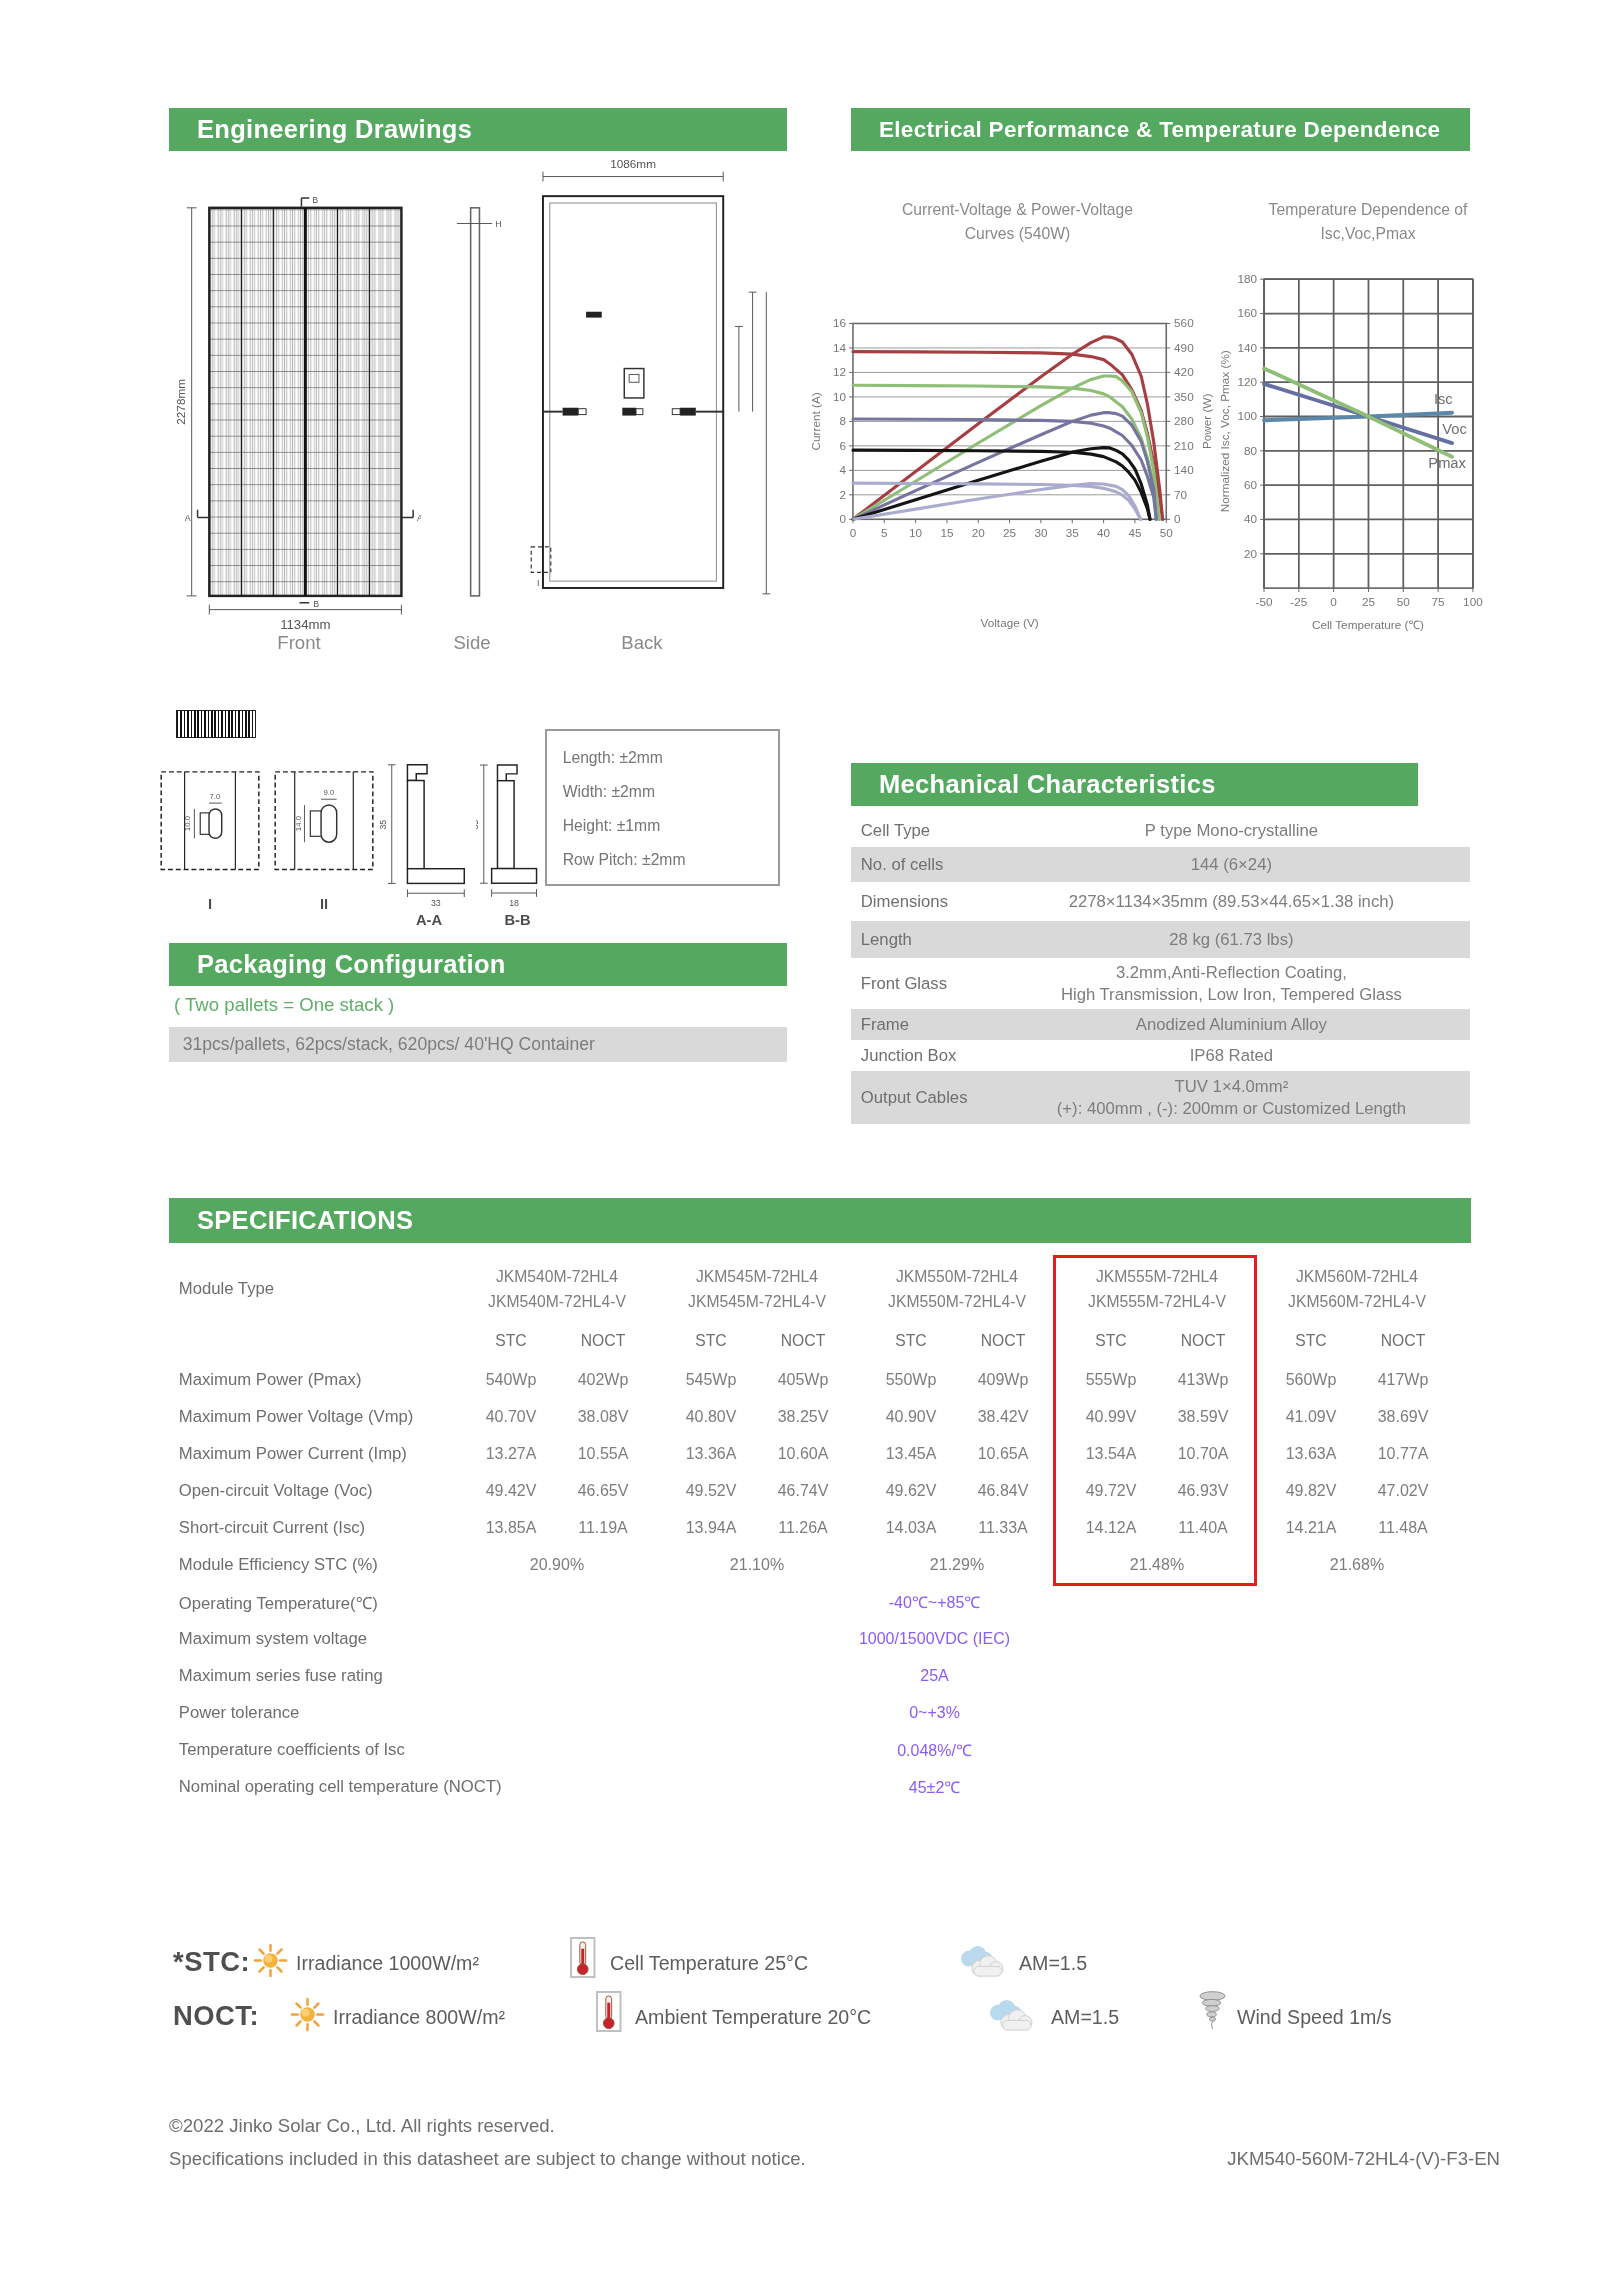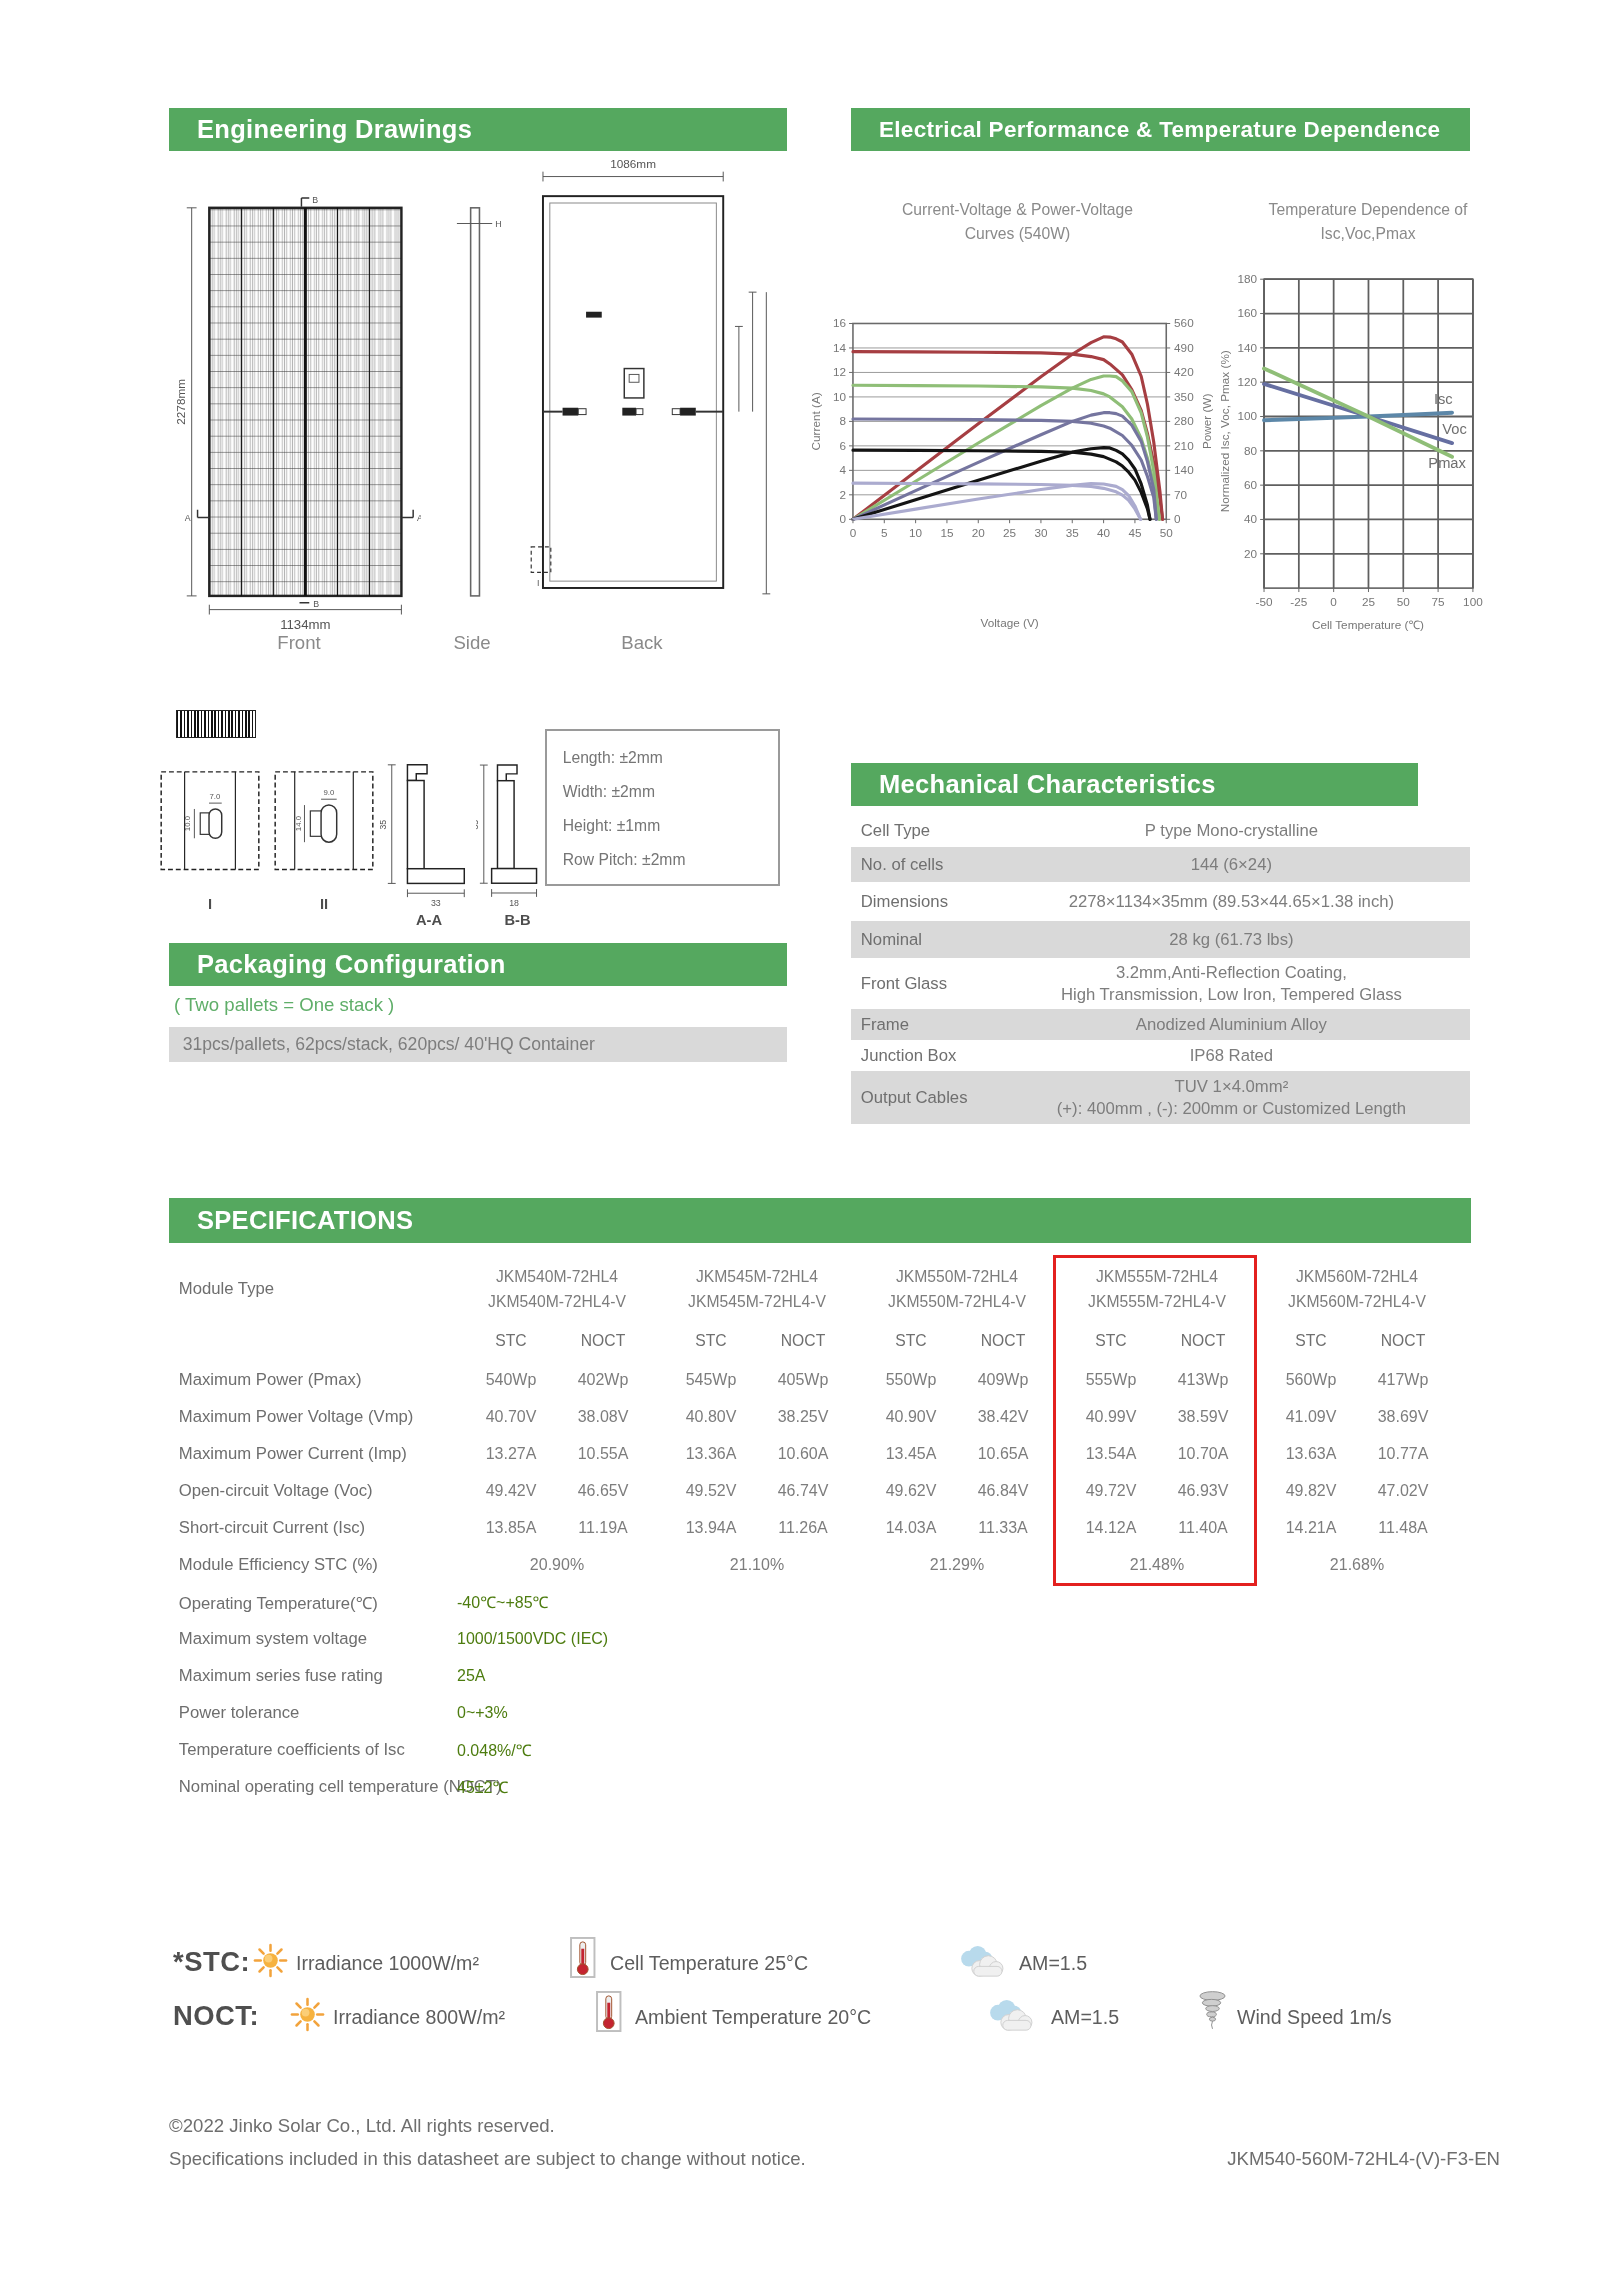--- a/index.html
+++ b/index.html
@@ -22,21 +22,21 @@
   .mlabel{width:132px;padding-left:9.8px;color:#6f6f6f;flex-shrink:0;}
   .mval{flex:1;text-align:center;color:#7d7d7d;white-space:pre-line;line-height:1.3;}
   .spec-table{position:absolute;left:169px;top:1257px;width:1302px;font-size:16.7px;}
   .sr{position:relative;height:37px;}
   .sl{position:absolute;left:9.8px;top:50%;transform:translateY(-50%);white-space:nowrap;color:#6e6e6e;}
   .sv{position:absolute;top:50%;transform:translate(-50%,-50%);color:#7d7d7d;white-space:nowrap;font-size:16px;}
   .hdr{color:#6f6f6f;font-size:15.7px;}
   .x0{left:342px}.x1{left:434px}.x2{left:542px}.x3{left:634px}.x4{left:742px}.x5{left:834px}.x6{left:942px}.x7{left:1034px}.x8{left:1142px}.x9{left:1234px}
   .m0{left:388px}.m1{left:588px}.m2{left:788px}.m3{left:988px}.m4{left:1188px}
   .modcell{text-align:center;line-height:1.6;font-size:15.7px;color:#7d7d7d;}
-  .cv{position:absolute;left:288px;right:59px;top:50%;transform:translateY(-50%);color:#4d7c0f;font-size:16px;}
+  .cv{position:absolute;left:288px;right:59px;top:50%;transform:translateY(-50%);text-align:center;color:#8b5cf6;font-size:16px;}
   .redbox{position:absolute;left:884px;top:-2px;width:204px;height:331px;border:3.9px solid #E3201F;box-sizing:border-box;pointer-events:none;z-index:5;}
   .legend-big{position:absolute;color:#4f4f4f;font-size:27.4px;font-weight:bold;letter-spacing:0.5px;}
   .legend-txt{position:absolute;color:#5d5d5d;font-size:19.6px;}
   .licon{position:absolute;}
   .footer{position:absolute;color:#6e6e6e;font-size:18.6px;}
 </style>
 </head>
 <body>
 
 <div class="page">
@@ -335,21 +335,21 @@
       </div>
     <div class="mrow gray" style="height:35px">
         <span class="mlabel">No. of cells</span>
         <span class="mval">144 (6×24)</span>
       </div>
     <div class="mrow" style="height:39px">
         <span class="mlabel">Dimensions</span>
         <span class="mval">2278×1134×35mm (89.53×44.65×1.38 inch)</span>
       </div>
     <div class="mrow gray" style="height:37px">
-        <span class="mlabel">Nominal</span>
+        <span class="mlabel">Length</span>
         <span class="mval">28 kg (61.73 lbs)</span>
       </div>
     <div class="mrow" style="height:51px">
         <span class="mlabel">Front Glass</span>
         <span class="mval">3.2mm,Anti-Reflection Coating,
 High Transmission, Low Iron, Tempered Glass</span>
       </div>
     <div class="mrow gray" style="height:31px">
         <span class="mlabel">Frame</span>
         <span class="mval">Anodized Aluminium Alloy</span>

